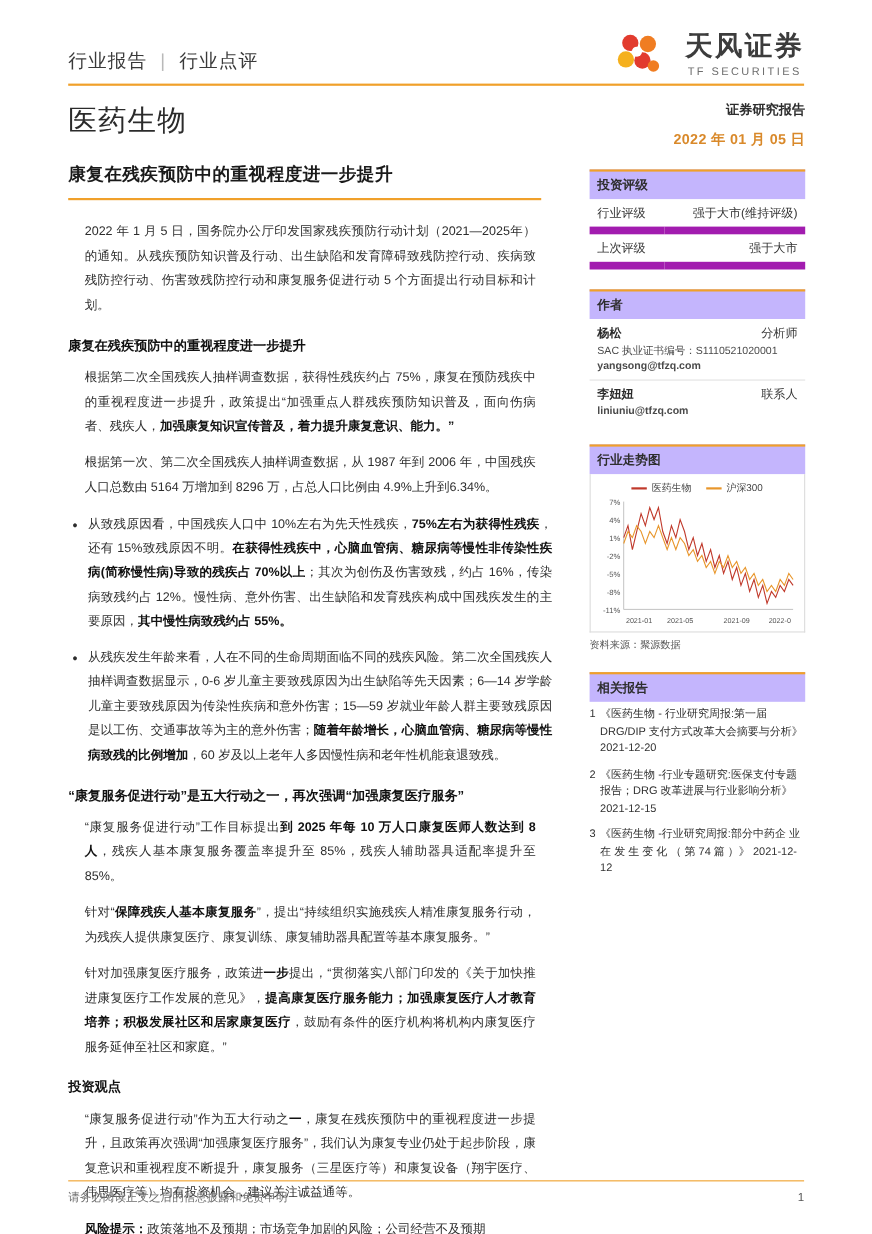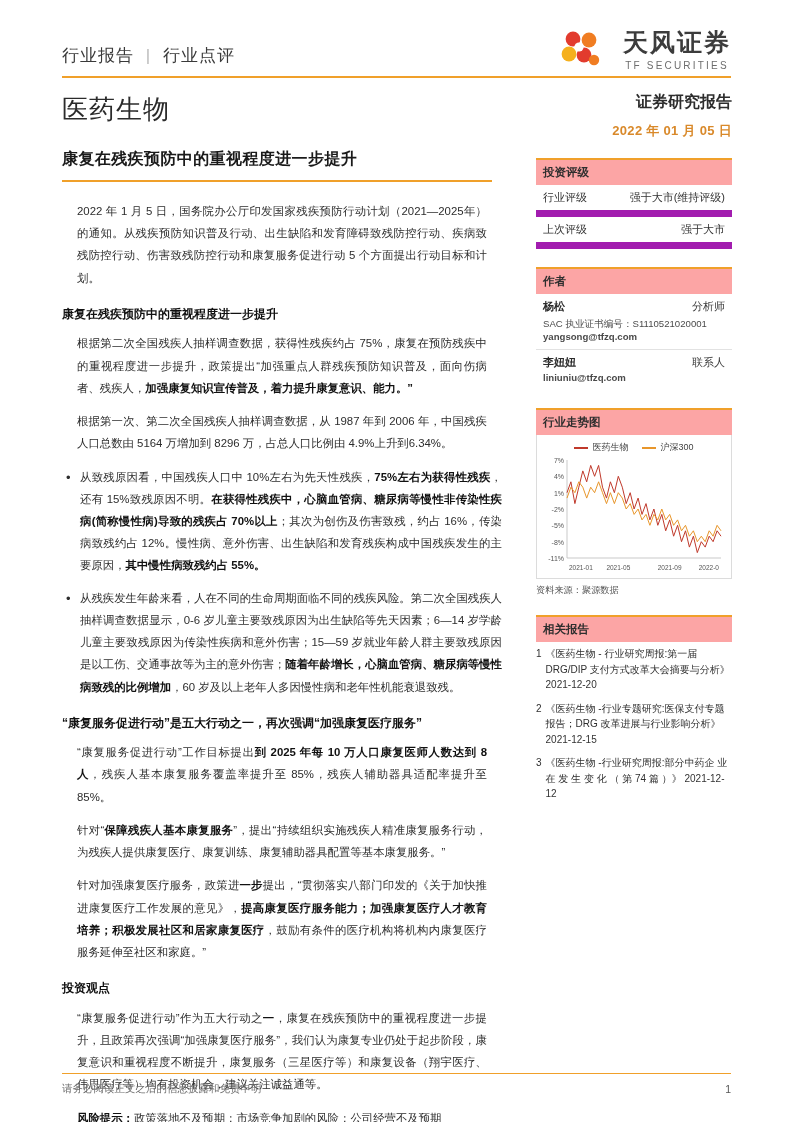--- a/index.html
+++ b/index.html
@@ -49,26 +49,26 @@
   ul.bul { list-style:none; margin:0 0 11px; padding:0; }
   ul.bul li { position:relative; padding-left:18px; margin-bottom:10px; }
   ul.bul li:before {
     content:"•"; position:absolute; left:4px; top:-1px; color:#2d2d2d; font-size:13px;
   }
   .risk-line { margin-top:14px; }
 
   
   .right-col { position:absolute; left:536px; top:92px; width:196px; }
   .rc-top { text-align:right; }
-  .rc-report { font-size:16px; font-weight:bold; color:#2d2d2d; }
+  .rc-report { font-size:12px; font-weight:bold; color:#2d2d2d; }
   .rc-date { font-size:13px; color:#d9892a; margin-top:9px; font-weight:bold; letter-spacing:0.3px; }
 
   .rc-block { margin-top:18px; }
   .rc-bar {
-    background:#fca5a5; border-top:2px solid #f0a02a;
+    background:#c4b5fd; border-top:2px solid #f0a02a;
     font-size:11.5px; font-weight:bold; color:#2e2e2e;
     padding:5px 7px;
   }
   table.rc-table { width:100%; border-collapse:collapse; font-size:11px; }
   table.rc-table td { padding:5px 7px; border-bottom:7px solid #a21caf; color:#333; }
   table.rc-table td.v { text-align:right; }
 
   .author-row { font-size:11px; padding:5px 7px 2px; display:flex; justify-content:space-between; }
   .author-name { font-weight:bold; color:#2b2b2b; }
   .author-role { color:#3a3a3a; }

